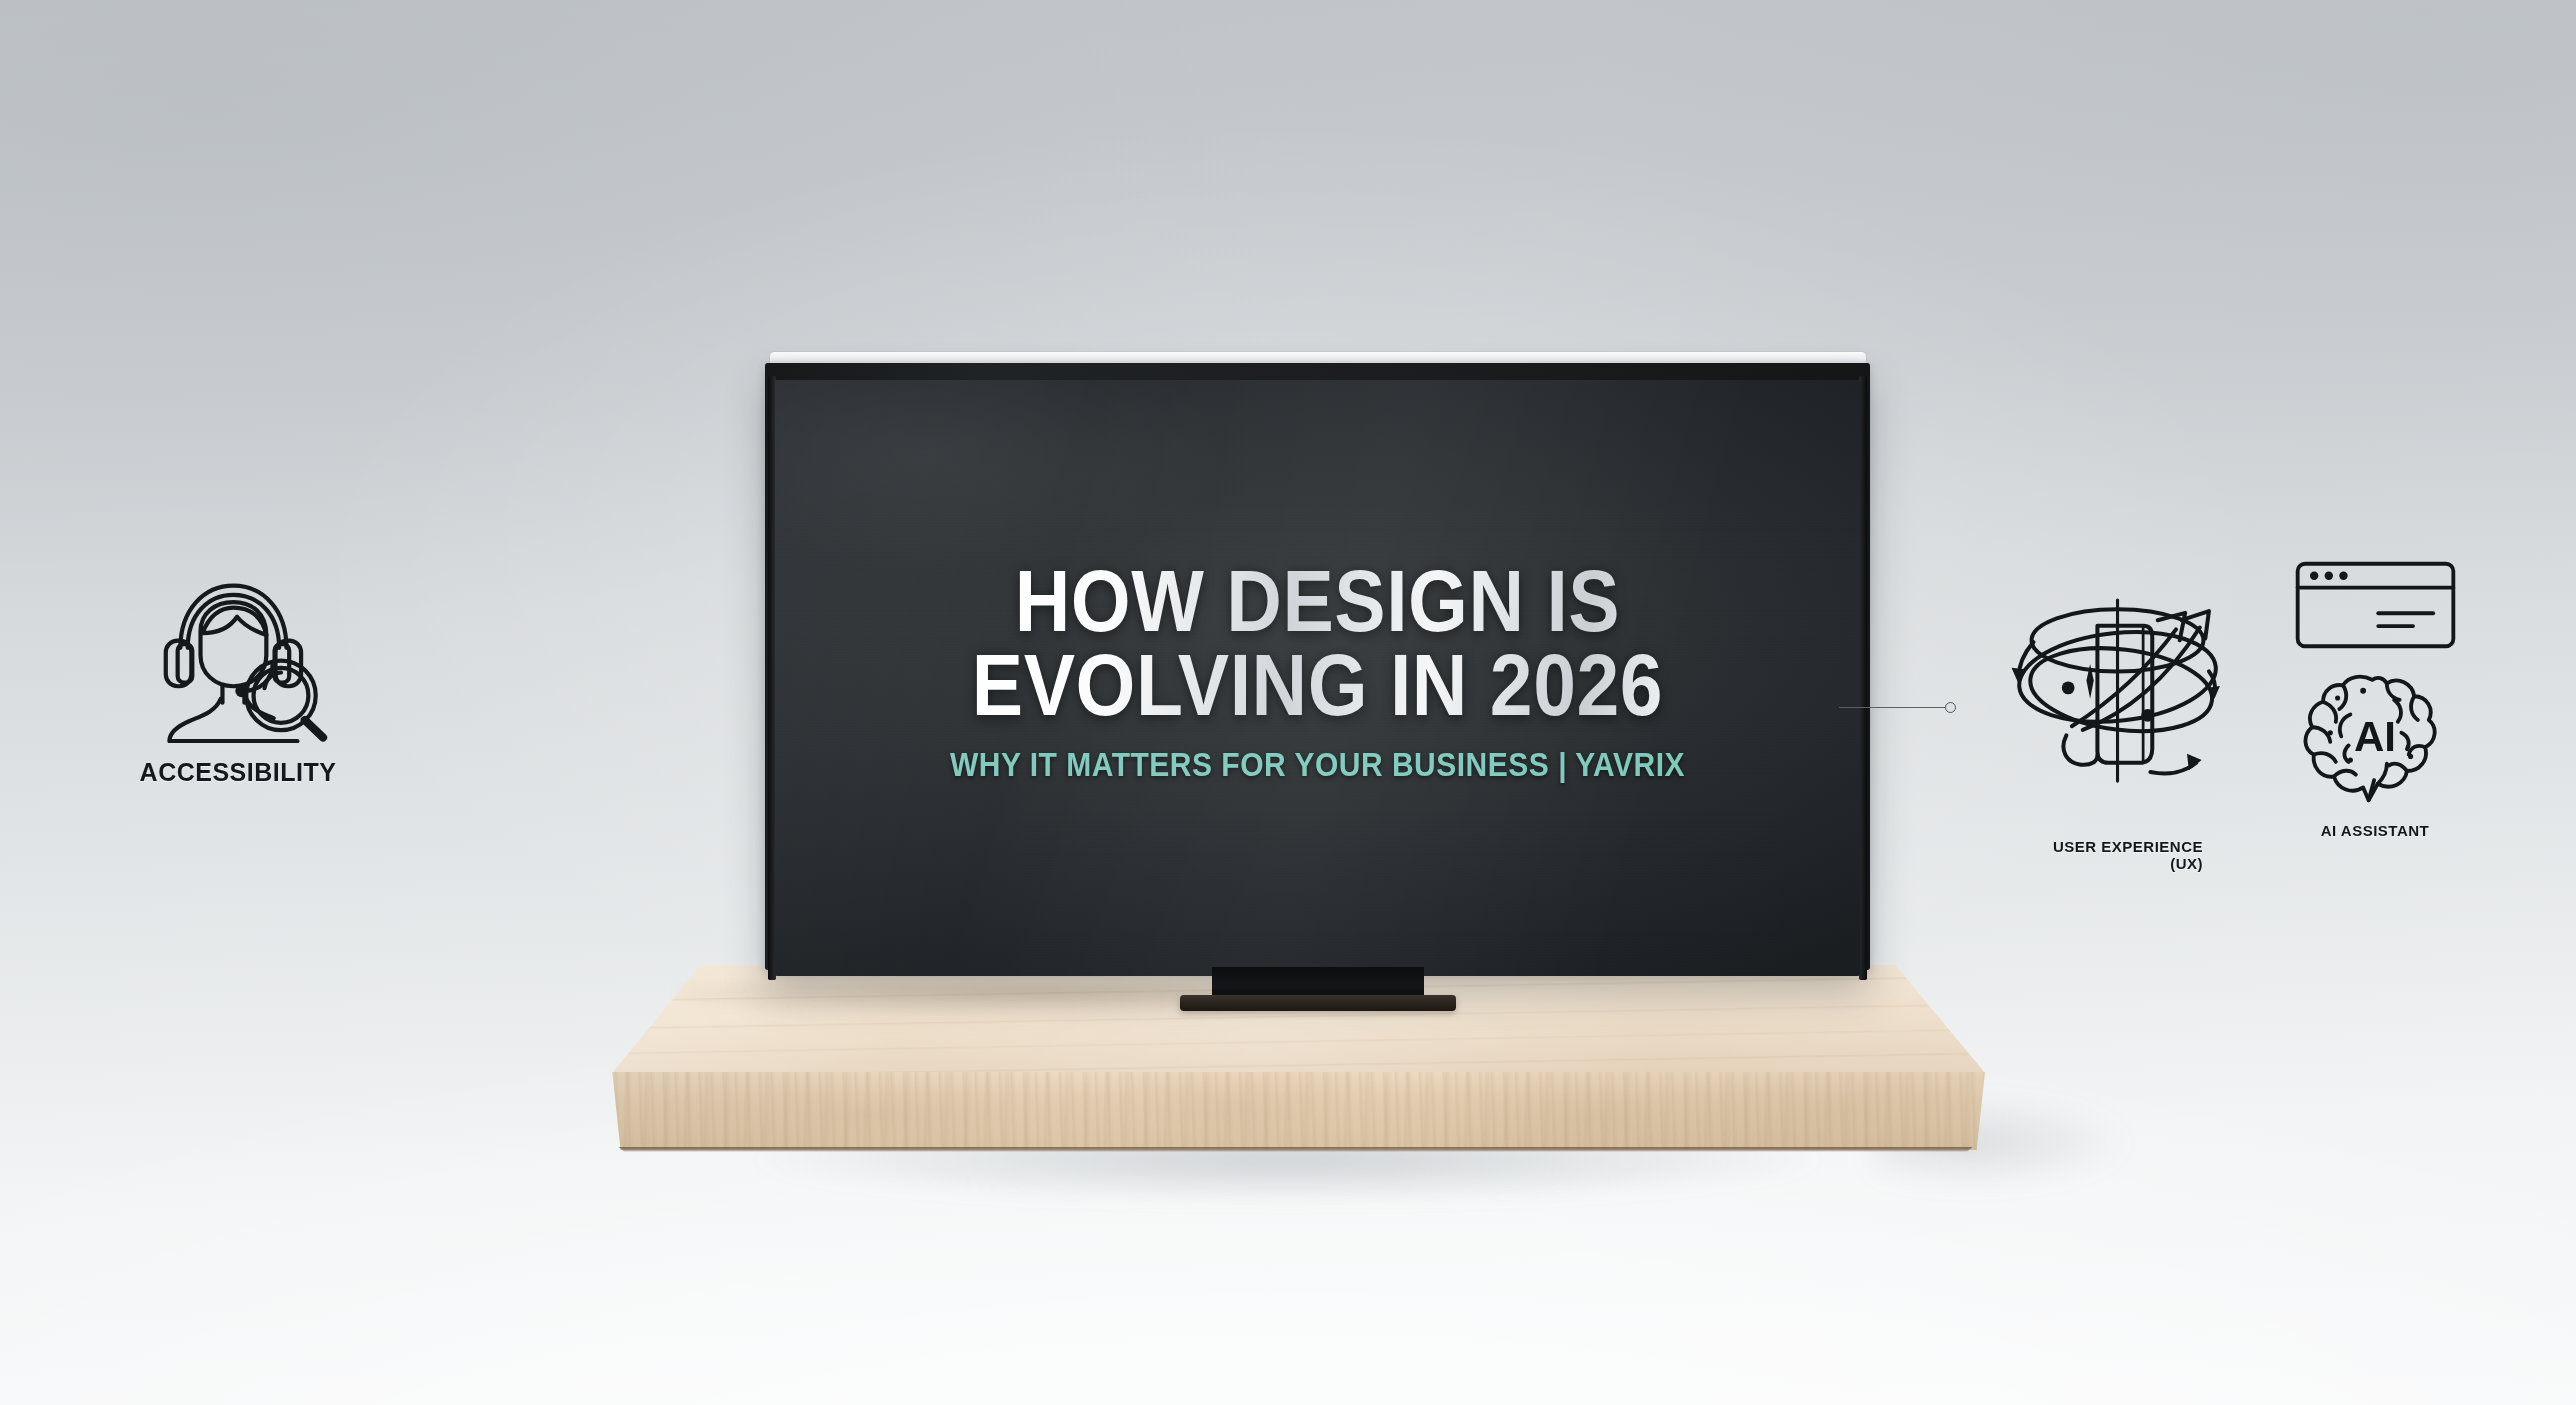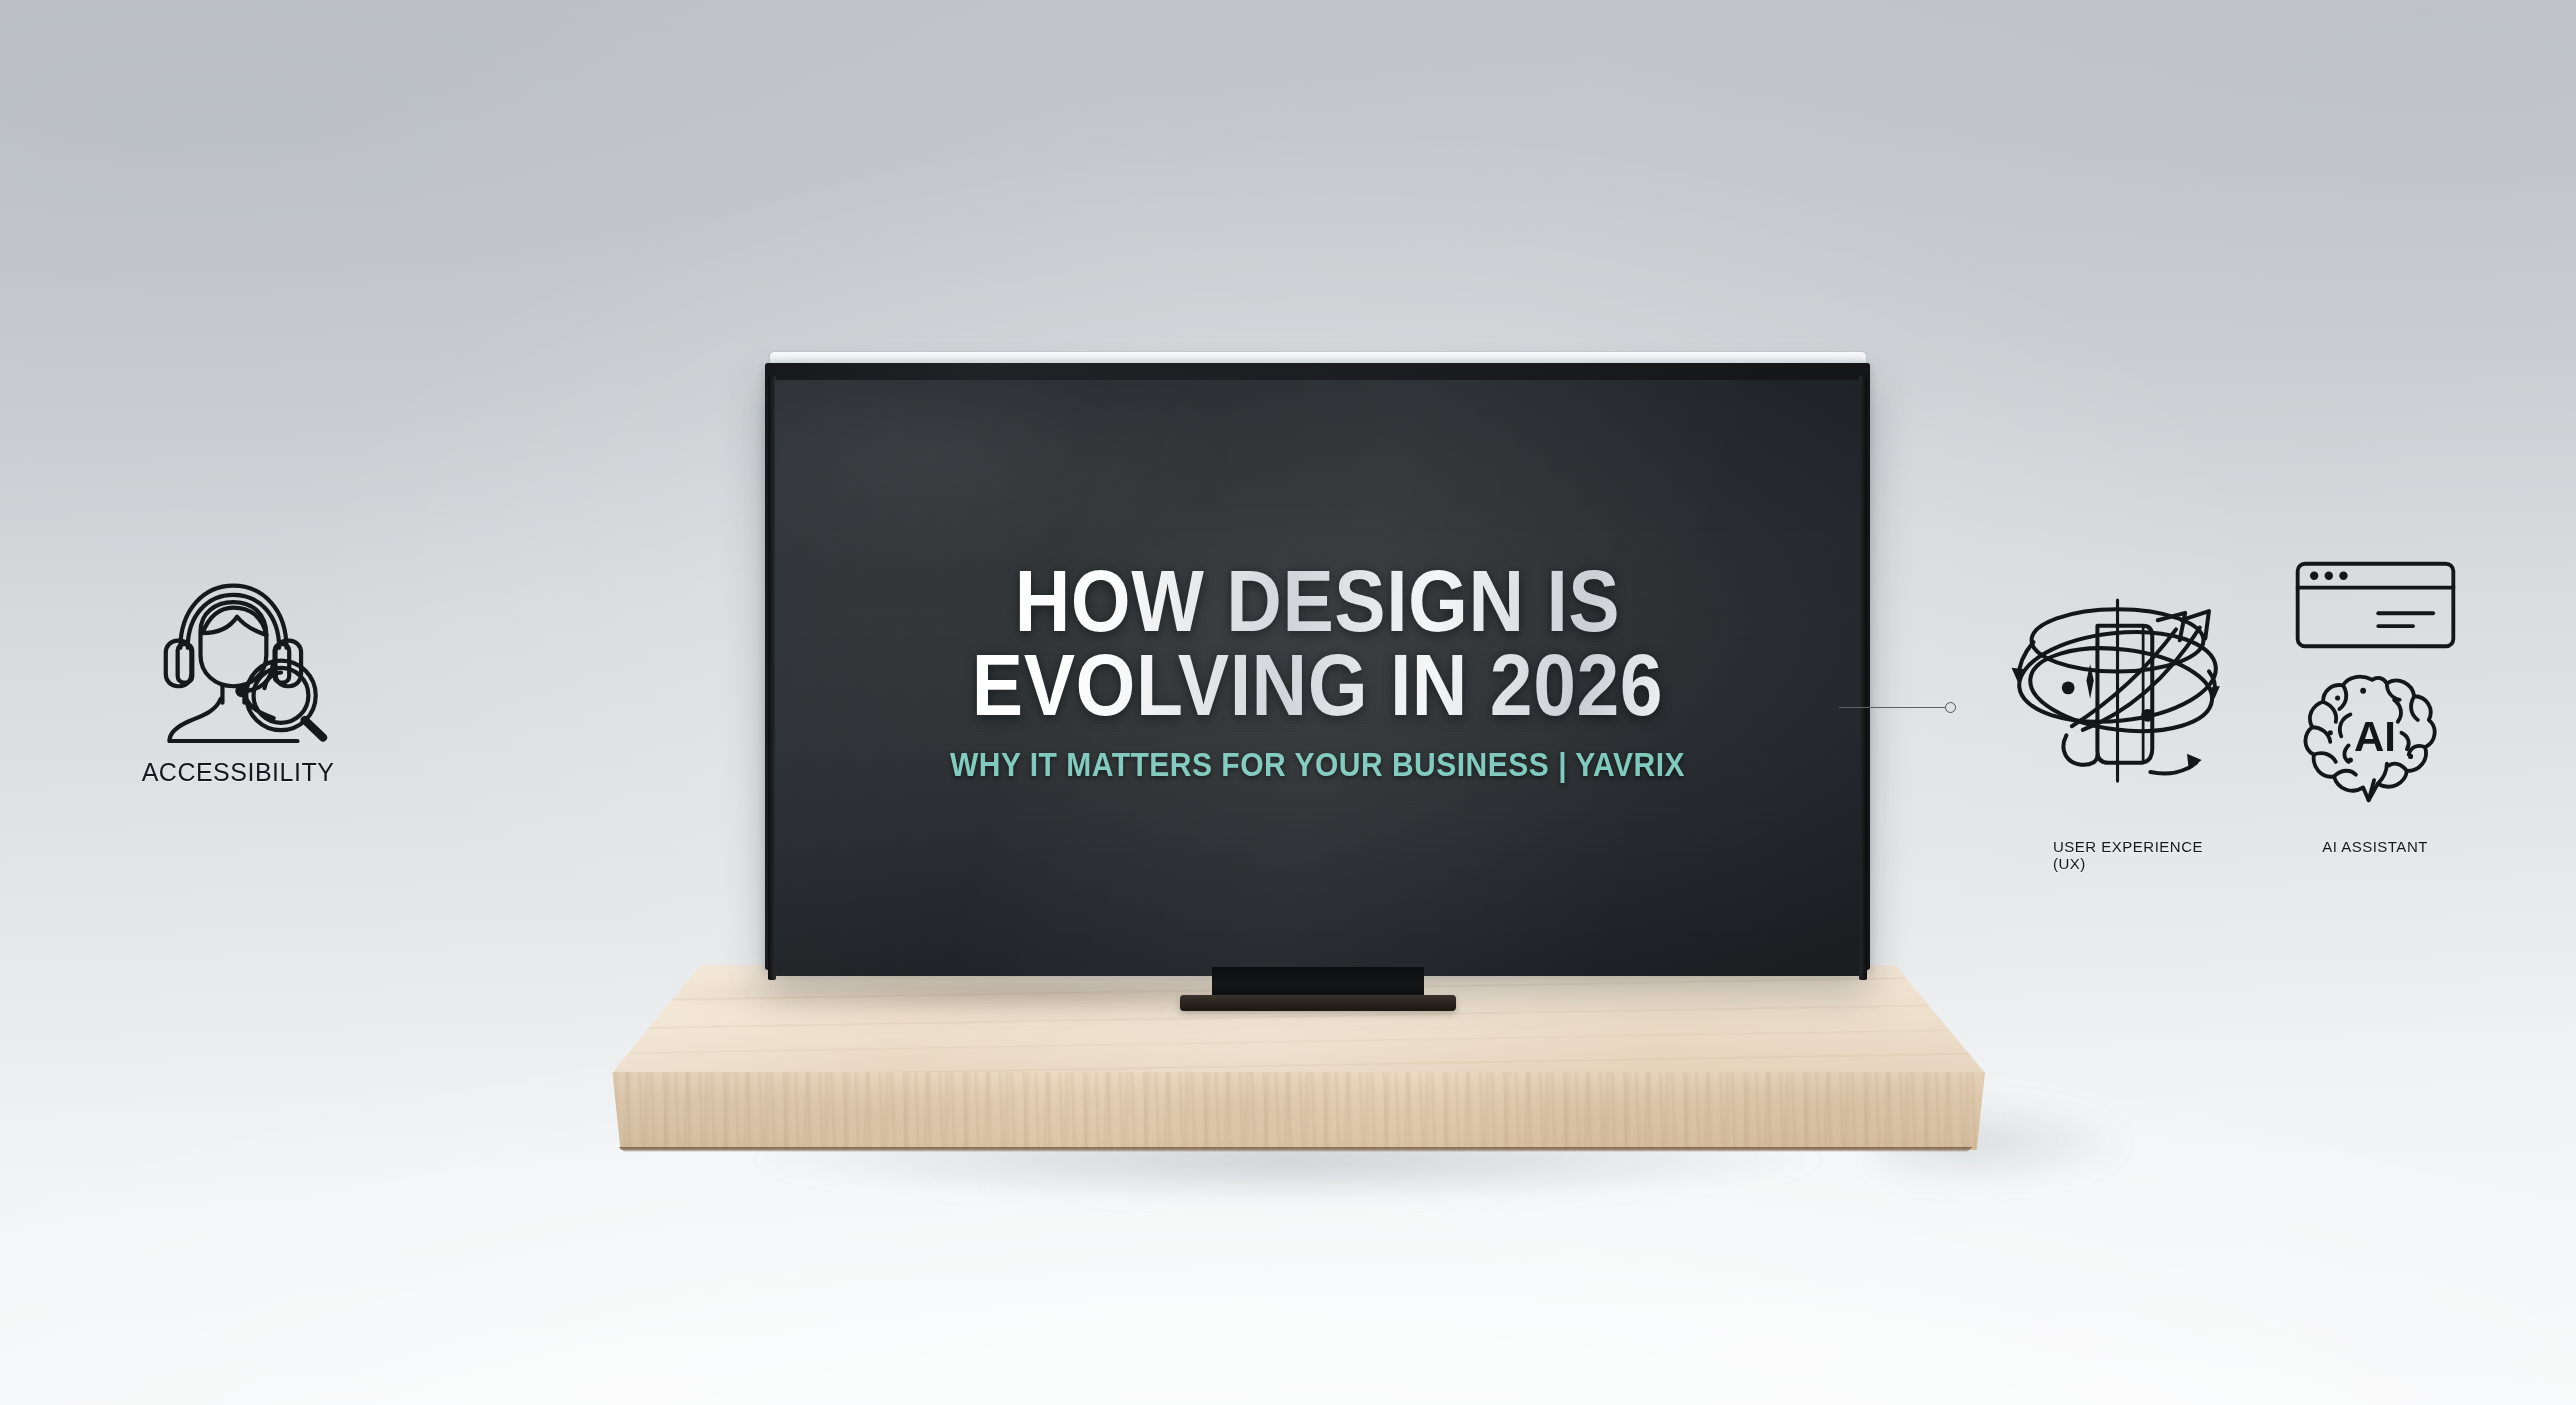--- a/index.html
+++ b/index.html
@@ -184,22 +184,22 @@
     border-radius:3.7px;
     background:linear-gradient(180deg, #3b332c 0%, #2a241e 48%, #1d1813 100%);
     box-shadow:0 2.7px 6.4px rgba(90,80,70,.35);
   }
 
   
   .icon-group { position:absolute; display:flex; flex-direction:column; align-items:center; }
   .icon-group svg { display:block; }
   .icon-label {
     margin-top:14.6px;
-    font-weight:normal; font-size:25px; letter-spacing:0.5px;
-    color:#14181c; text-transform:uppercase; text-align:left;
+    font-weight:bold; font-size:25px; letter-spacing:0.5px;
+    color:#14181c; text-transform:uppercase; text-align:right;
     line-height:1.15;
     text-shadow:0 0.9px 0.9px rgba(255,255,255,.55);
   }
   #grp-accessibility { left:128px; top:560px; width:220px; }
   #grp-ux { left:1991px; top:569px; width:274px; }
   #grp-ai { left:2270px; top:560px; width:210px; }
   #grp-ux .icon-label, #grp-ai .icon-label { margin-top:12.8px; font-size:15px; }
 
   
   .connector { position:absolute; left:1839px; top:702px; width:121px; height:11px; }
@@ -368,17 +368,17 @@
 
         <circle cx="78" cy="26" r="3.2" fill="#14171a" stroke="none"></circle>
         <circle cx="50" cy="34" r="2.8" fill="#14171a" stroke="none"></circle>
         <circle cx="42" cy="72" r="2.8" fill="#14171a" stroke="none"></circle>
         <circle cx="64" cy="102" r="2.8" fill="#14171a" stroke="none"></circle>
         <circle cx="130" cy="98" r="2.8" fill="#14171a" stroke="none"></circle>
 
         <text x="91" y="92" text-anchor="middle" font-family="Liberation Sans, sans-serif" font-size="46" font-weight="bold" fill="#14171a" stroke="none">AI</text>
       </svg>
     </span>
-    <div class="icon-label" style="margin-top:25px;">AI ASSISTANT</div>
+    <div class="icon-label" style="margin-top:9px;">AI ASSISTANT</div>
   </div>
 
 </div>
 
 
 </body></html>

